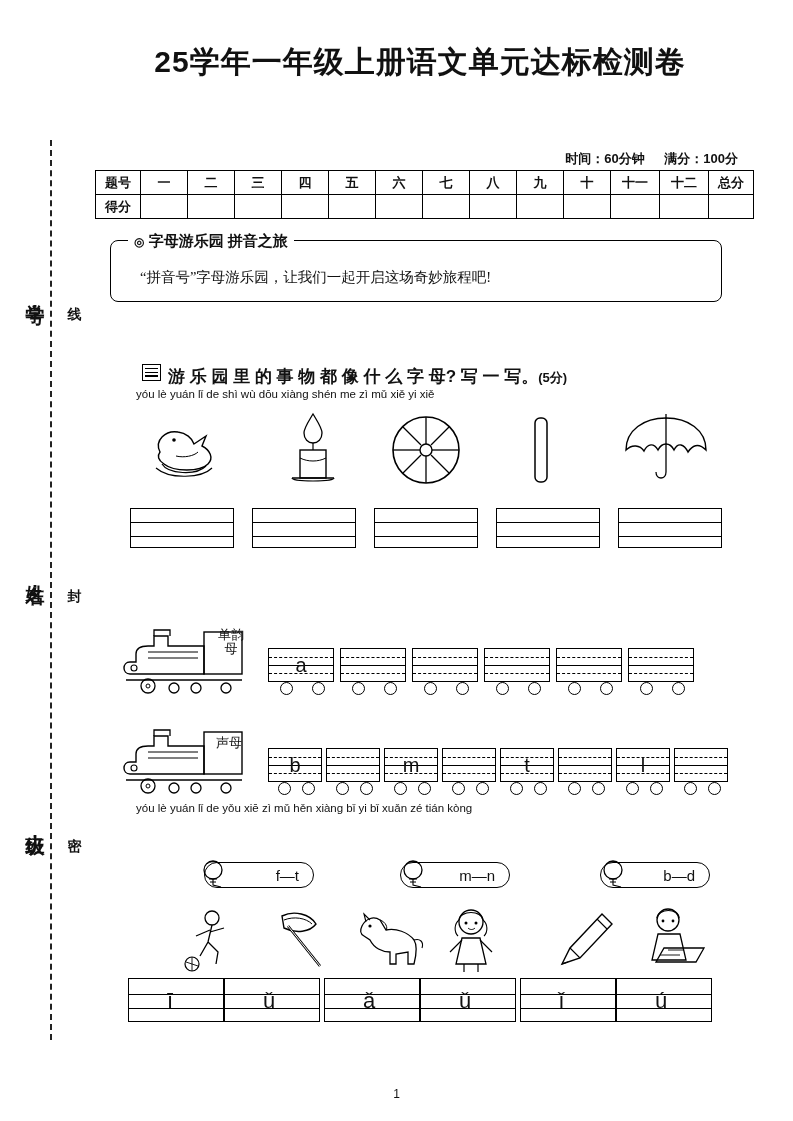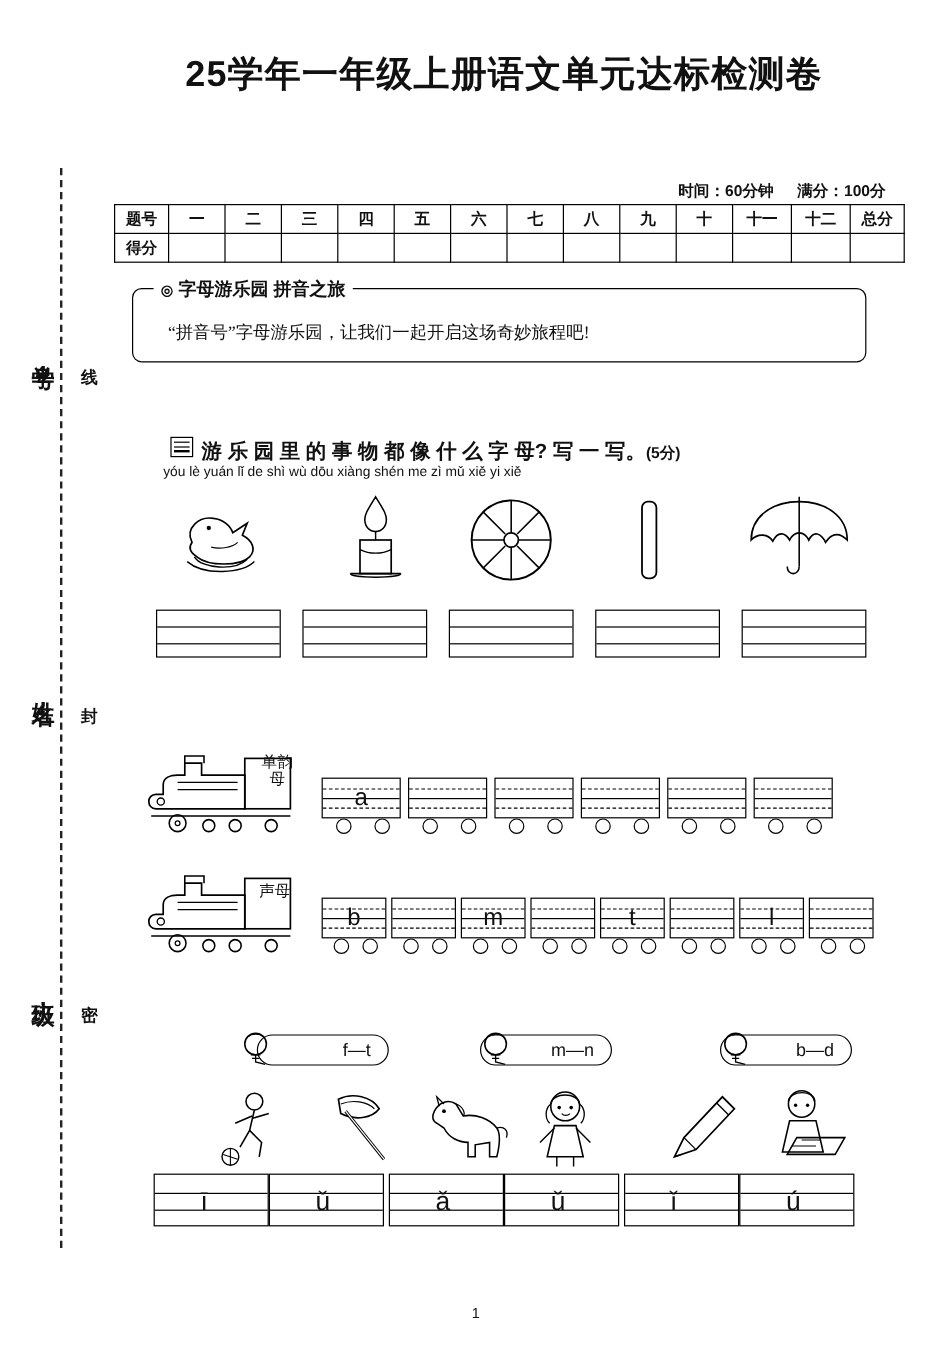--- a/index.html
+++ b/index.html
@@ -446,22 +446,23 @@
 
   <div class="car" style="left:674px;top:748px;width:54px;height:34px;">
       <div class="dash"></div>
       <div class="mid"></div>
       <div class="dash2"></div>
       <div class="letter"></div>
     </div>
   <div class="wheel" style="left:684px;top:782px;"></div>
   <div class="wheel" style="left:708px;top:782px;"></div>
 
-
-  <div class="bubble" style="left:214px;top:862px;width:110px;">
+  <div class="pinyin-row" style="left:136px;top:802px;">yóu  lè  yuán  lǐ   de yǒu xiē  zì  mǔ hěn xiàng     bǐ  yi  bǐ  xuǎn zé  tián kòng</div>
+
+  <div class="bubble" style="left:204px;top:862px;width:110px;">
     <span>f—t</span>
   </div>
   <div class="art" style="left:196px;top:856px;">
     <svg width="36" height="34" viewBox="0 0 36 34">
       <circle cx="17" cy="14" r="9" fill="none" stroke="#000" stroke-width="1.3"></circle>
       <path d="M13 23 L21 23 M14 26 L20 26" stroke="#000" stroke-width="1.1"></path>
       <path d="M11 8 C13 5 21 5 23 8" fill="none" stroke="#000" stroke-width="1"></path>
       <path d="M17 23 L17 29 L25 31" fill="none" stroke="#000" stroke-width="1.1"></path>
     </svg>
   </div>

